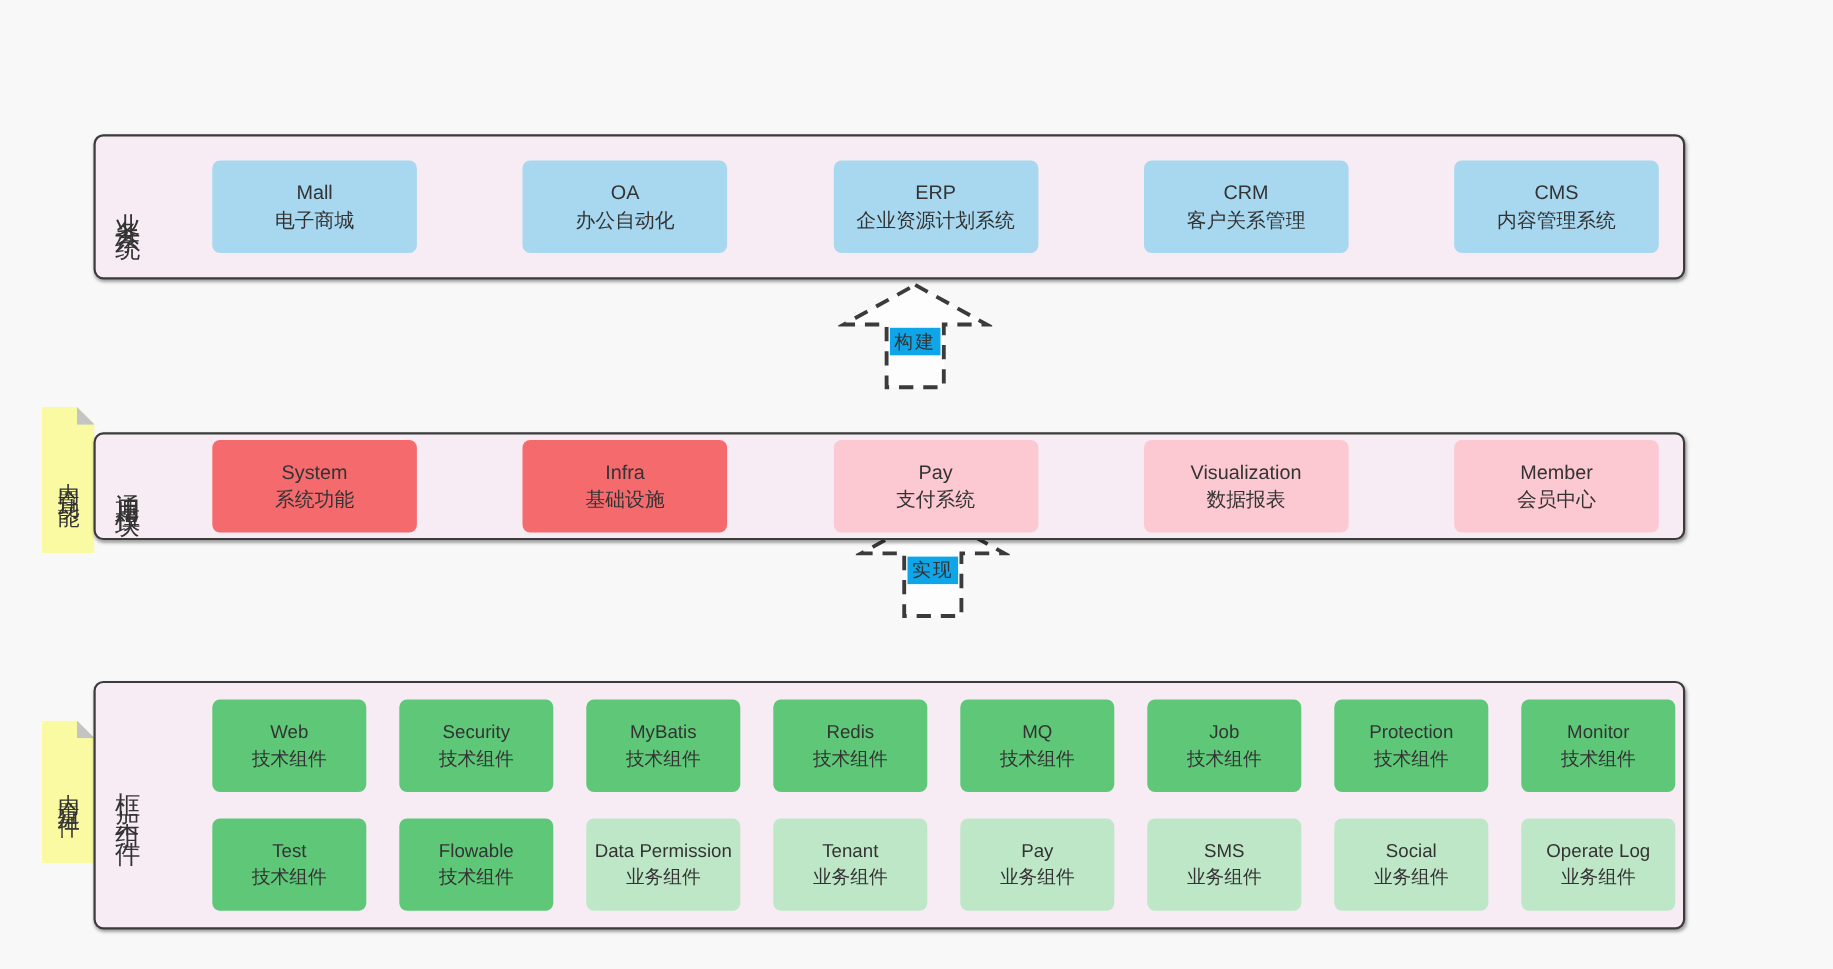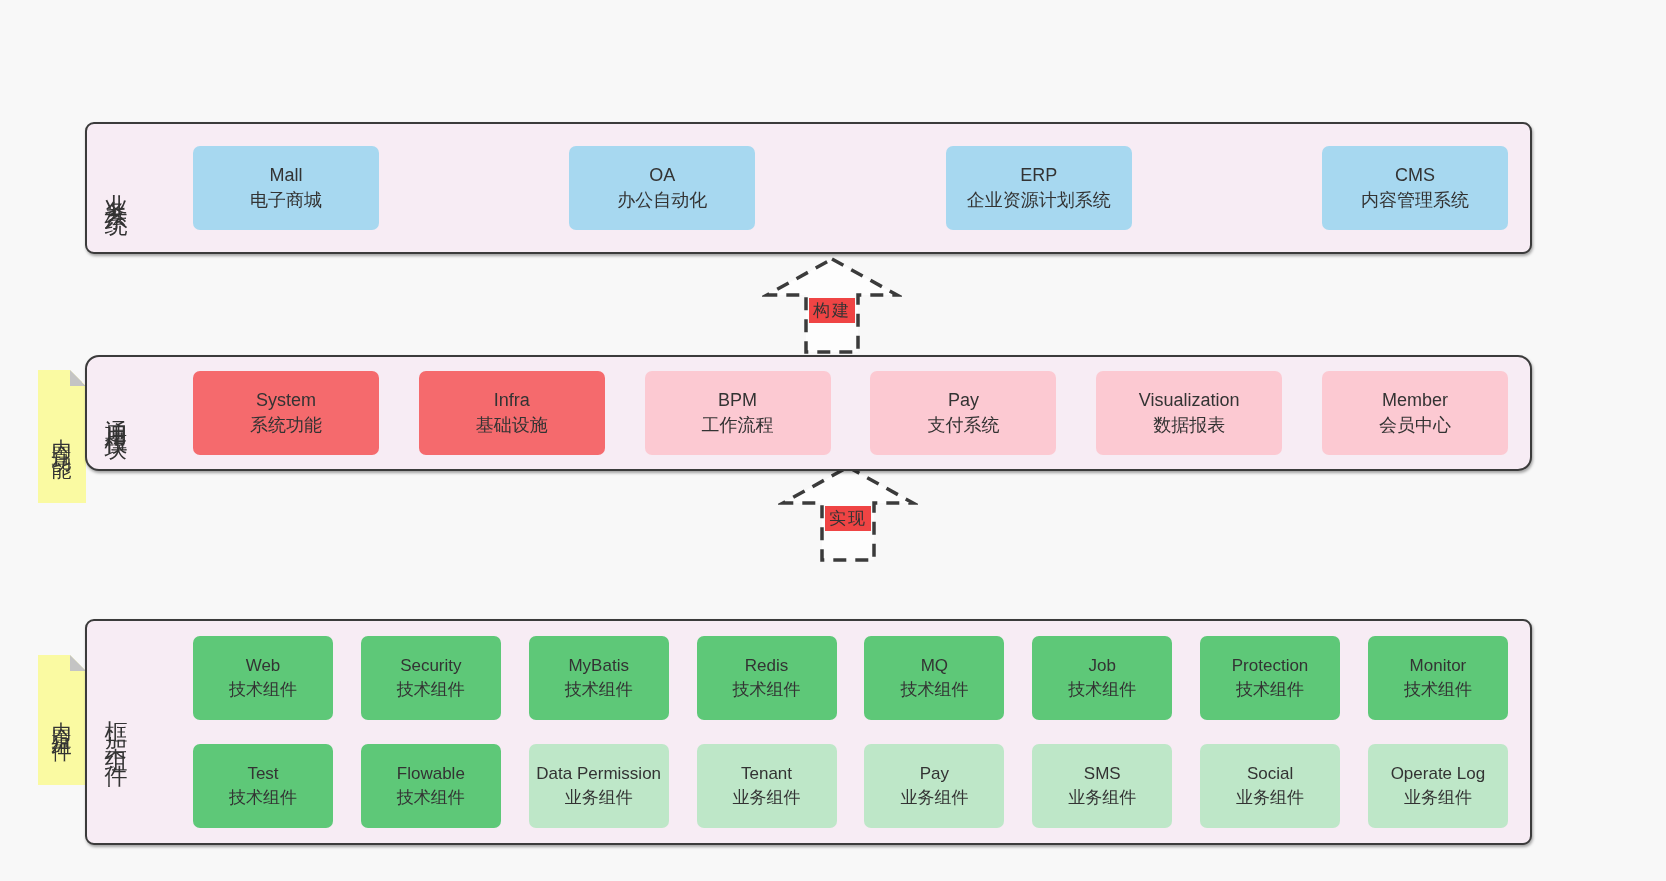--- a/index.html
+++ b/index.html
@@ -7,33 +7,33 @@
   .canvas{position:relative;width:1666px;height:881px;background:#f8f8f8;overflow:hidden;color:#333;}
 
   
   .panel{
     position:absolute;left:85px;width:1447px;
     background:#f7ecf4;border:2px solid #3b3b3b;border-radius:9px;
     box-shadow:1px 2px 3px rgba(0,0,0,.35);
     box-sizing:border-box;display:flex;align-items:center;z-index:2;
   }
   #panel-business{top:122px;height:132px;}
-  #panel-modules{top:355px;height:116px;border-radius:14px;}
+  #panel-modules{top:393px;height:98px;}
   #panel-framework{top:619px;height:226px;}
 
   .vlabel{
     width:58px;height:100%;flex:0 0 58px;
     display:flex;align-items:center;justify-content:center;
     writing-mode:vertical-rl;text-orientation:upright;
     font-size:23px;letter-spacing:6px;color:#333;line-height:1;
   }
   .vlabel.tall{letter-spacing:15px;}
 
   .boxes{flex:1;display:flex;justify-content:space-between;align-items:center;padding-right:22px;margin-left:48px;}
-  .rows{flex:1;display:flex;flex-direction:column;gap:24px;padding-right:22px;}
+  .rows{flex:1;display:flex;flex-direction:column;gap:24px;padding-right:7px;}
   .rows .boxes{flex:none;padding-right:0;}
 
   
   .box{
     height:84px;border-radius:7px;
     display:flex;flex-direction:column;justify-content:center;align-items:center;
     text-align:center;color:#333;
   }
   .panel-6 .box{width:186px;}
   .panel-8 .box{width:140px;}
@@ -45,21 +45,21 @@
   .box[data-type="green"]{background:#5ec878;}
   .box[data-type="lightgreen"]{background:#bee7c8;}
 
   
   .arrow{position:absolute;width:140px;height:100px;z-index:1;}
   #arrow-1{left:762px;top:256px;}
   #arrow-2{left:778px;top:464px;}
   .arrow svg{display:block;width:140px;height:100px;}
   .arrow-label{
     position:absolute;left:50%;top:42px;transform:translateX(-50%);
-    background:#ef4444;font-size:17px;letter-spacing:2px;padding:1px 4px;white-space:nowrap;
+    background:#0ea5e9;font-size:17px;letter-spacing:2px;padding:1px 4px;white-space:nowrap;
   }
 
   
   .tag{
     position:absolute;left:38px;width:48px;background:#fafaa2;z-index:1;
     display:flex;align-items:center;justify-content:center;
     clip-path:polygon(0 0,calc(100% - 16px) 0,100% 16px,100% 100%,0 100%);
   }
   #tag-1{top:370px;height:133px;}
   #tag-2{top:655px;height:130px;}
@@ -84,20 +84,24 @@
         <div class="name">Mall</div>
         <div class="desc">电子商城</div>
       </div>
       <div class="box" data-type="blue">
         <div class="name">OA</div>
         <div class="desc">办公自动化</div>
       </div>
       <div class="box" data-type="blue">
         <div class="name">ERP</div>
         <div class="desc">企业资源计划系统</div>
+      </div>
+      <div class="box" data-type="blue">
+        <div class="name">CRM</div>
+        <div class="desc">客户关系管理</div>
       </div>
       <div class="box" data-type="blue">
         <div class="name">CMS</div>
         <div class="desc">内容管理系统</div>
       </div>
     </div>
   </section>
 
   <div class="arrow" id="arrow-1">
     <svg viewBox="0 0 140 100">
@@ -115,24 +119,20 @@
     <div class="boxes">
       <div class="box" data-type="red">
         <div class="name">System</div>
         <div class="desc">系统功能</div>
       </div>
       <div class="box" data-type="red">
         <div class="name">Infra</div>
         <div class="desc">基础设施</div>
       </div>
       <div class="box" data-type="pink">
-        <div class="name">BPM</div>
-        <div class="desc">工作流程</div>
-      </div>
-      <div class="box" data-type="pink">
         <div class="name">Pay</div>
         <div class="desc">支付系统</div>
       </div>
       <div class="box" data-type="pink">
         <div class="name">Visualization</div>
         <div class="desc">数据报表</div>
       </div>
       <div class="box" data-type="pink">
         <div class="name">Member</div>
         <div class="desc">会员中心</div>

